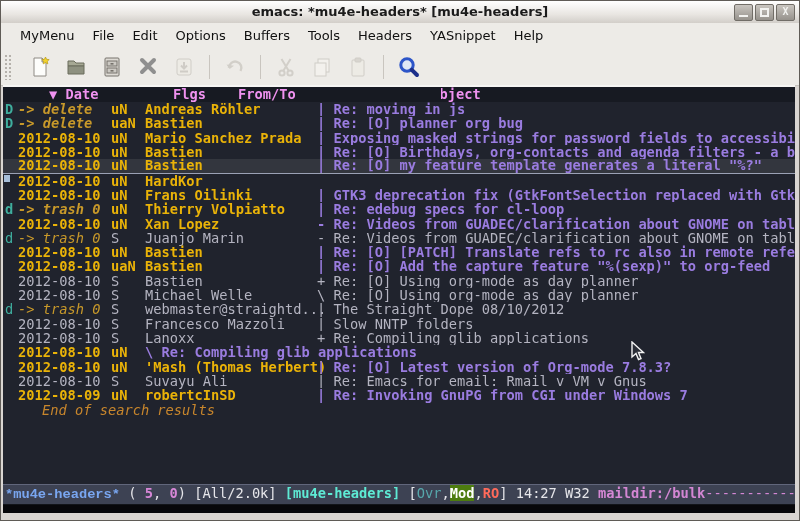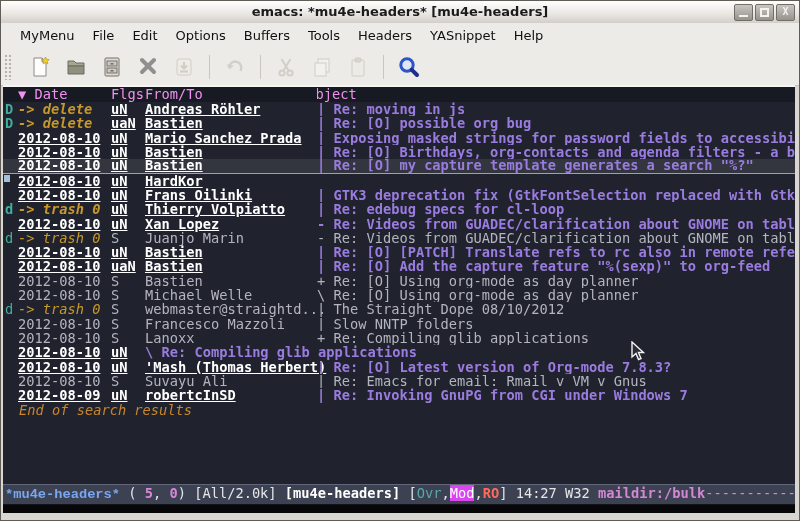--- a/index.html
+++ b/index.html
@@ -25,51 +25,51 @@
   .toolbar{position:absolute;top:47px;left:0;right:0;height:37px;background:#edebe7;
            display:flex;align-items:center;border-bottom:1px solid #c7c3bd;}
   .grip{width:9px;height:26px;margin:0 9px 0 3px;
         background-image:radial-gradient(#b5b1ab 1px,transparent 1.3px);background-size:4px 4px;}
   .tb-btn{width:30px;height:30px;margin:0 3px;display:flex;align-items:center;justify-content:center;}
   .tb-sep{width:1px;height:24px;background:#c9c5bf;margin:0 7px;}
   
   .frame{position:absolute;top:84px;left:2px;right:4px;bottom:7px;background:#20232d;
          border-top:2px solid #f6f5f3;font-family:"DejaVu Sans Mono",monospace;}
   .header-line{position:absolute;top:0;left:0;right:0;height:15px;background:#171a22;
-               display:flex;font-weight:normal;font-size:13.7px;line-height:15px;
-               color:#f092f0;white-space:pre;padding-left:2px;}
+               display:flex;font-weight:bold;font-size:13.7px;line-height:15px;
+               color:#f092f0;white-space:pre;padding-left:2px;gap:31px;}
   .rows{position:absolute;top:15px;left:0;right:0;}
   .row{display:flex;height:14.32px;line-height:14.32px;font-size:13.7px;white-space:pre;
        box-sizing:border-box;cursor:default;}
   .row.unread{font-weight:bold;}
   .row.current{background:#33363e;border-bottom:1px solid #9ba1b5;line-height:13.3px;}
   .col-mark{width:13px;flex:none;overflow:visible;}
   .col-date{width:93px;flex:none;overflow:visible;}
   .col-flags{width:34px;flex:none;overflow:visible;}
   .col-from{width:172px;flex:none;overflow:visible;}
   .col-subject{flex:1;overflow:hidden;}
   .row{padding-left:2px;}
   .c-mark{color:#3fae9e;}
   .c-action{color:#c8992a;font-style:italic;}
   .c-action.nb{font-weight:normal;}
-  .unread .c-date,.unread .c-flags,.unread .c-from{color:#ffffff;text-decoration:underline;}
+  .unread .c-date,.unread .c-flags,.unread .c-from{color:#eab308;}
   .unread .c-subject{color:#9a7ce0;}
   .read .c-date,.read .c-flags,.read .c-from,.read .c-subject{color:#b4b4c1;}
   .hdr-subject{position:relative;left:-18px;}
-  .end-line{font-size:13.7px;line-height:14.32px;color:#c8862c;font-style:italic;padding-left:16px;white-space:pre;}
+  .end-line{font-size:13.7px;line-height:14.32px;color:#c8862c;font-style:italic;padding-left:24px;white-space:pre;margin-left:15px;}
   .point-cursor{position:absolute;left:1px;top:88px;width:6px;height:7px;background:#a7bed9;}
   
   .modeline{position:absolute;left:0;right:0;bottom:8px;height:19px;background:#3d4253;
             border-top:1px solid #61667b;border-bottom:1px solid #121419;
             font-size:13.7px;line-height:17px;color:#e6e6ea;white-space:pre;overflow:hidden;padding-left:2px;}
   .ml-buffer{color:#79a6f0;font-weight:bold;font-family:Liberation Mono, monospace;}
   .ml-pink{color:#d787d7;font-weight:bold;}
-  .ml-tan{color:#ffffff;font-weight:bold;}
+  .ml-tan{color:#5eead4;font-weight:bold;}
   .ml-teal{color:#57a8ac;}
-  .ml-mod{color:#ffffff;background:#d946ef;font-weight:normal;margin-top:11px;}
+  .ml-mod{color:#ffffff;background:#4d7c0f;font-weight:bold;margin-top:11px;}
   .ml-red{color:#ff6a5a;font-weight:bold;}
   .ml-pinkbold{color:#d487d4;font-weight:bold;}
   .ml-dashes{color:#d487d4;}
   .echo{position:absolute;left:0;right:0;bottom:0;height:8px;background:#07070a;}
   .mouse-pointer{position:absolute;left:630px;top:340px;pointer-events:none;}
 </style>
 </head>
 <body>
 
 <div class="window">
@@ -177,24 +177,24 @@
   <div class="frame">
     <div class="header-line">
       <span class="col-mark"> </span>
       <span class="col-date">▼ Date</span>
       <span class="col-flags">Flgs</span>
       <span class="col-from">From/To</span>
       <span class="col-subject"><span class="hdr-subject">Subject</span></span>
     </div>
     <div class="rows" id="rows">
         <div class="row unread"><span class="col-mark c-mark">D</span><span class="col-date c-action">-&gt; delete</span><span class="col-flags c-flags ">uN</span><span class="col-from c-from">Andreas Röhler</span><span class="col-subject c-subject">| Re: moving in js</span></div>
-        <div class="row unread"><span class="col-mark c-mark">D</span><span class="col-date c-action">-&gt; delete</span><span class="col-flags c-flags ">uaN</span><span class="col-from c-from">Bastien</span><span class="col-subject c-subject">| Re: [O] possible org bug</span></div>
+        <div class="row unread"><span class="col-mark c-mark">D</span><span class="col-date c-action">-&gt; delete</span><span class="col-flags c-flags ">uaN</span><span class="col-from c-from">Bastien</span><span class="col-subject c-subject">| Re: [O] planner org bug</span></div>
         <div class="row unread"><span class="col-mark c-mark"></span><span class="col-date c-date">2012-08-10</span><span class="col-flags c-flags ">uN</span><span class="col-from c-from">Mario Sanchez Prada</span><span class="col-subject c-subject">| Exposing masked strings for password fields to accessibility</span></div>
         <div class="row unread"><span class="col-mark c-mark"></span><span class="col-date c-date">2012-08-10</span><span class="col-flags c-flags ">uN</span><span class="col-from c-from">Bastien</span><span class="col-subject c-subject">| Re: [O] Birthdays, org-contacts and agenda filters - a bug?</span></div>
-        <div class="row unread current"><span class="col-mark c-mark"></span><span class="col-date c-date">2012-08-10</span><span class="col-flags c-flags ">uN</span><span class="col-from c-from">Bastien</span><span class="col-subject c-subject">| Re: [O] my capture template generates a search "%?"</span></div>
+        <div class="row unread current"><span class="col-mark c-mark"></span><span class="col-date c-date">2012-08-10</span><span class="col-flags c-flags ">uN</span><span class="col-from c-from">Bastien</span><span class="col-subject c-subject">| Re: [O] my feature template generates a literal "%?"</span></div>
         <div class="row unread"><span class="col-mark c-mark"></span><span class="col-date c-date">2012-08-10</span><span class="col-flags c-flags ">uN</span><span class="col-from c-from">HardKor</span></div>
         <div class="row unread"><span class="col-mark c-mark"></span><span class="col-date c-date">2012-08-10</span><span class="col-flags c-flags ">uN</span><span class="col-from c-from">Frans Oilinki</span><span class="col-subject c-subject">| GTK3 deprecation fix (GtkFontSelection replaced with GtkFontChooser)</span></div>
         <div class="row unread"><span class="col-mark c-mark">d</span><span class="col-date c-action">-&gt; trash 0</span><span class="col-flags c-flags ">uN</span><span class="col-from c-from">Thierry Volpiatto</span><span class="col-subject c-subject">| Re: edebug specs for cl-loop</span></div>
         <div class="row unread"><span class="col-mark c-mark"></span><span class="col-date c-date">2012-08-10</span><span class="col-flags c-flags ">uN</span><span class="col-from c-from">Xan Lopez</span><span class="col-subject c-subject">- Re: Videos from GUADEC/clarification about GNOME on tablets</span></div>
         <div class="row read"><span class="col-mark c-mark">d</span><span class="col-date c-action nb">-&gt; trash 0</span><span class="col-flags c-flags c-date">S</span><span class="col-from c-from">Juanjo Marin</span><span class="col-subject c-subject">- Re: Videos from GUADEC/clarification about GNOME on tablets</span></div>
         <div class="row unread"><span class="col-mark c-mark"></span><span class="col-date c-date">2012-08-10</span><span class="col-flags c-flags ">uN</span><span class="col-from c-from">Bastien</span><span class="col-subject c-subject">| Re: [O] [PATCH] Translate refs to rc also in remote references</span></div>
         <div class="row unread"><span class="col-mark c-mark"></span><span class="col-date c-date">2012-08-10</span><span class="col-flags c-flags ">uaN</span><span class="col-from c-from">Bastien</span><span class="col-subject c-subject">| Re: [O] Add the capture feature "%(sexp)" to org-feed</span></div>
         <div class="row read"><span class="col-mark c-mark"></span><span class="col-date c-date">2012-08-10</span><span class="col-flags c-flags c-date">S</span><span class="col-from c-from">Bastien</span><span class="col-subject c-subject">+ Re: [O] Using org-mode as day planner</span></div>
         <div class="row read"><span class="col-mark c-mark"></span><span class="col-date c-date">2012-08-10</span><span class="col-flags c-flags c-date">S</span><span class="col-from c-from">Michael Welle</span><span class="col-subject c-subject">\ Re: [O] Using org-mode as day planner</span></div>
         <div class="row read"><span class="col-mark c-mark">d</span><span class="col-date c-action nb">-&gt; trash 0</span><span class="col-flags c-flags c-date">S</span><span class="col-from c-from">webmaster@straightd...</span><span class="col-subject c-subject">| The Straight Dope 08/10/2012</span></div>

